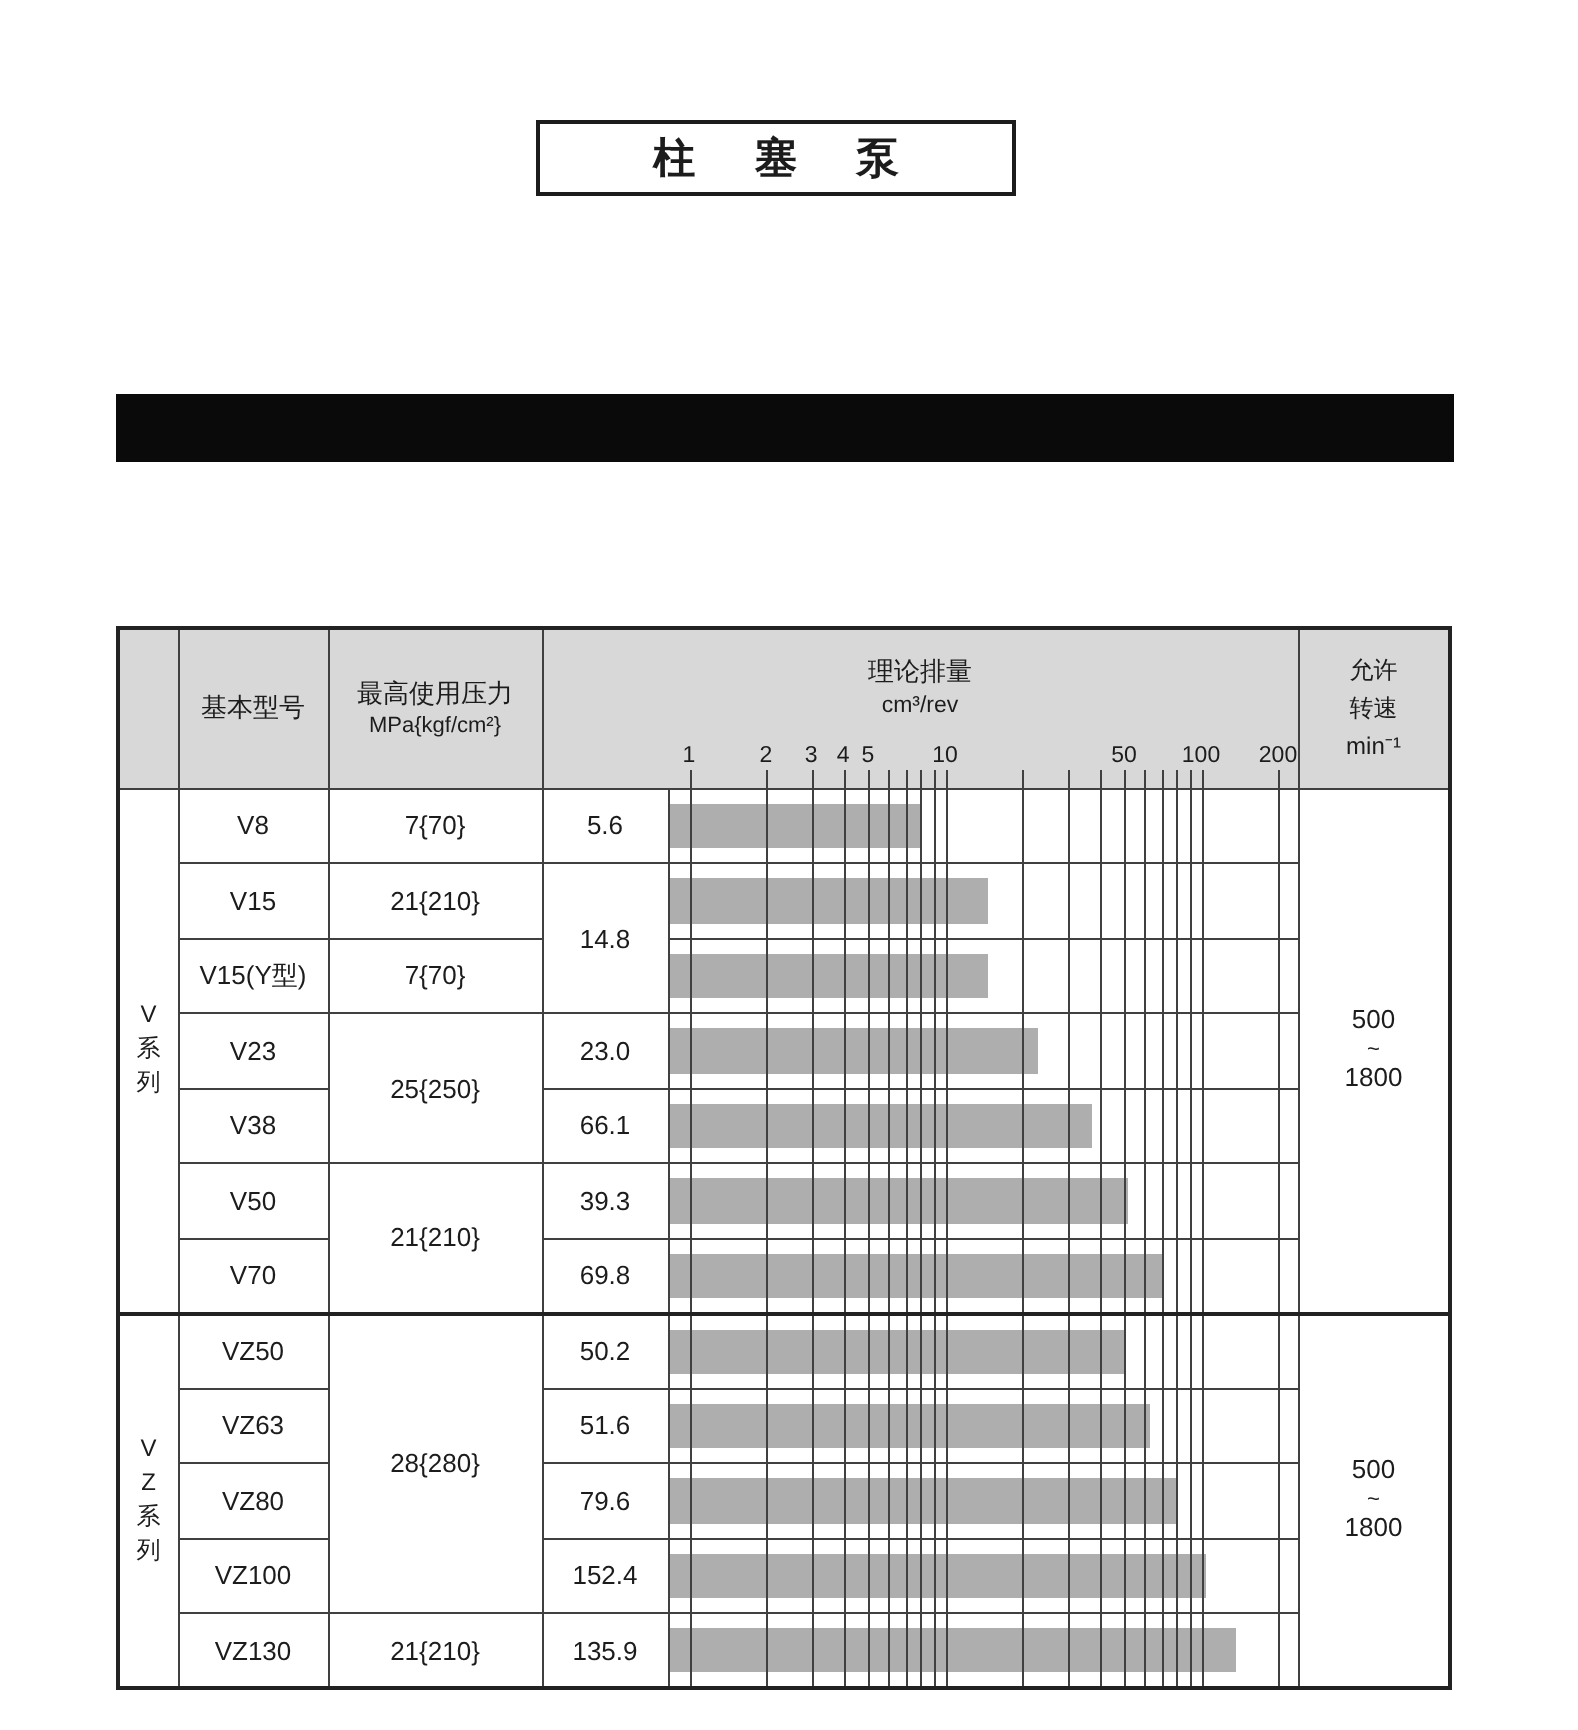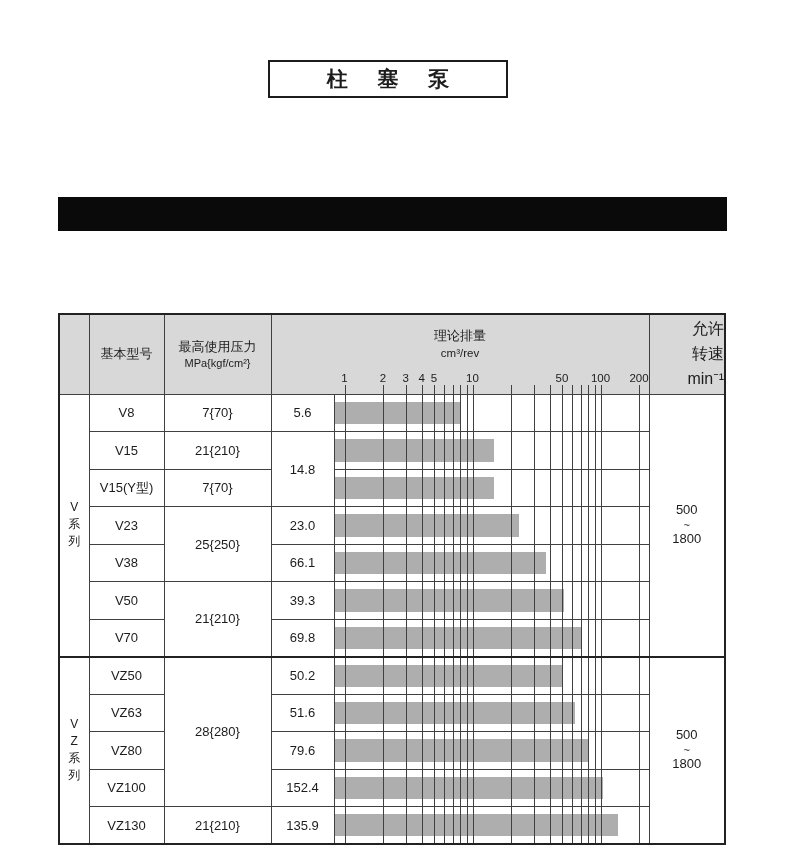--- a/index.html
+++ b/index.html
@@ -40,21 +40,21 @@
   thead th{background:#d8d8d8;}
   tbody tr{height:37.5px;background:#ffffff;}
   tbody.vz-section tr.section-first td{border-top:2px solid #222222;}
 
   .hdr-two-line .l1{display:block;font-size:13px;line-height:1.35;}
   .hdr-two-line .l2{display:block;font-size:11px;line-height:1.35;}
   .hdr-disp{position:relative;}
   .hdr-disp .disp-title{position:absolute;left:0;right:0;top:12px;}
   .hdr-disp .disp-title .l1{display:block;font-size:13px;line-height:1.4;}
   .hdr-disp .disp-title .l2{display:block;font-size:11.5px;line-height:1.4;}
-  .hdr-speed span{display:block;font-size:16px;line-height:1.55;text-align:right;}
+  .hdr-speed span{display:block;font-size:12px;line-height:1.55;}
 
   
   .axis-strip{position:absolute;left:63px;bottom:0;width:315px;height:36px;}
   .axis-label{position:absolute;bottom:10px;transform:translateX(-50%);
     font-size:11.5px;color:#1c1c1c;}
   .axis-tick{position:absolute;bottom:0;width:1px;height:9px;background:#404040;}
 
   
   .group-cell div{display:flex;flex-direction:column;align-items:center;
     justify-content:center;gap:3px;}

